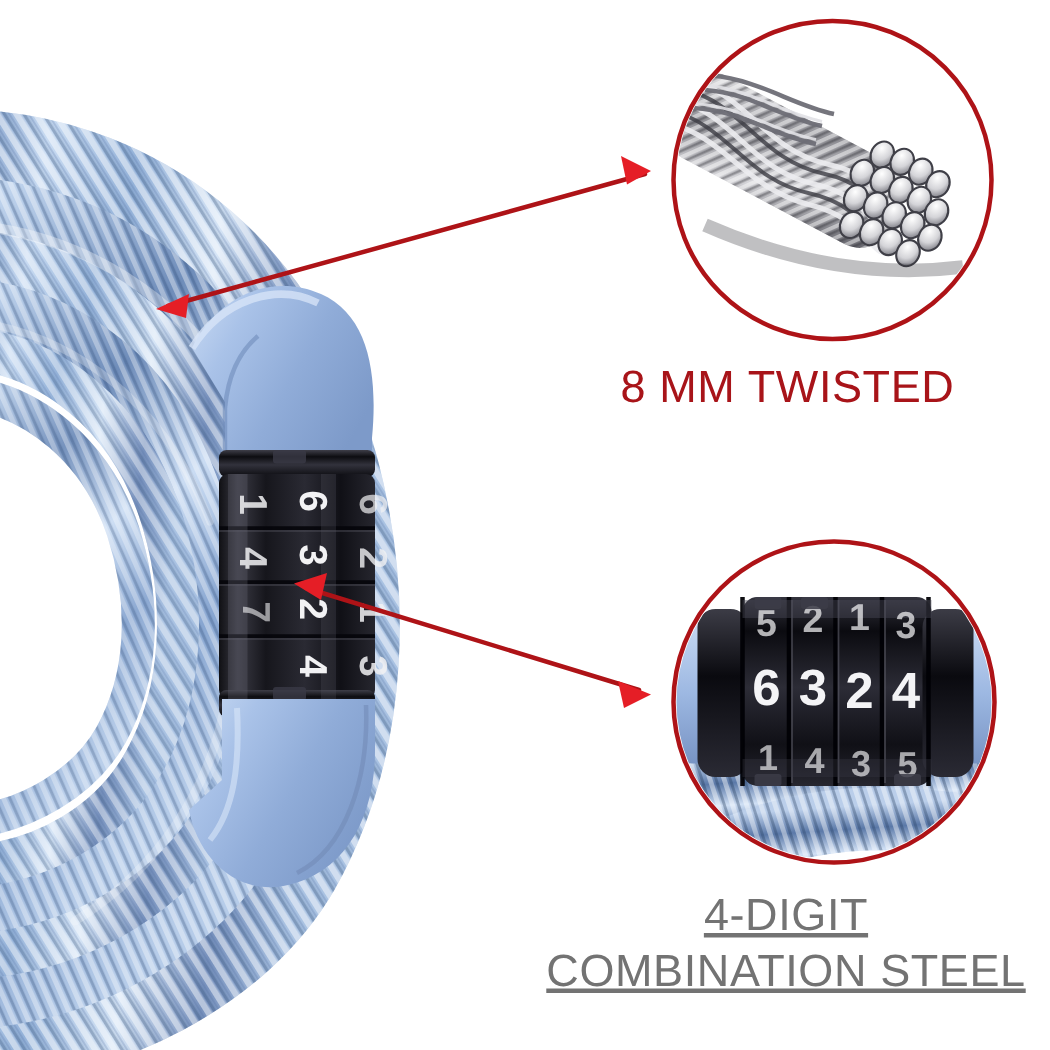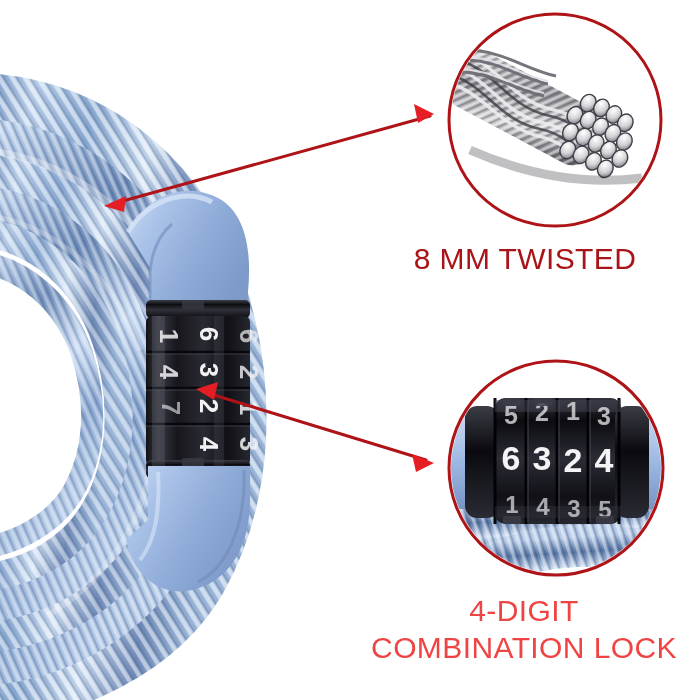--- a/index.html
+++ b/index.html
@@ -439,18 +439,18 @@
       <line x1="204" y1="392" x2="426" y2="460" stroke="#AE1317" stroke-width="3" stroke-linecap="round"></line>
       <polygon points="196,389 218,382 214,400" fill="#E51E26"></polygon>
       <polygon points="434,463 412,454 416,472" fill="#E51E26"></polygon>
     </g>
   </svg>
 
   <div class="callout-text" id="cable-label" style="color:#A81419;">
     <span class="label-line">8 MM TWISTED</span>
   </div>
 
-  <div class="callout-text" id="lock-label" style="color:#ef4444;">
+  <div class="callout-text" id="lock-label" style="color:#737373;text-decoration:underline;">
     <span class="label-line">4-DIGIT</span>
-    <span class="label-line">COMBINATION LOCK</span>
+    <span class="label-line">COMBINATION STEEL</span>
   </div>
 
 </div>
 
 </body></html>

